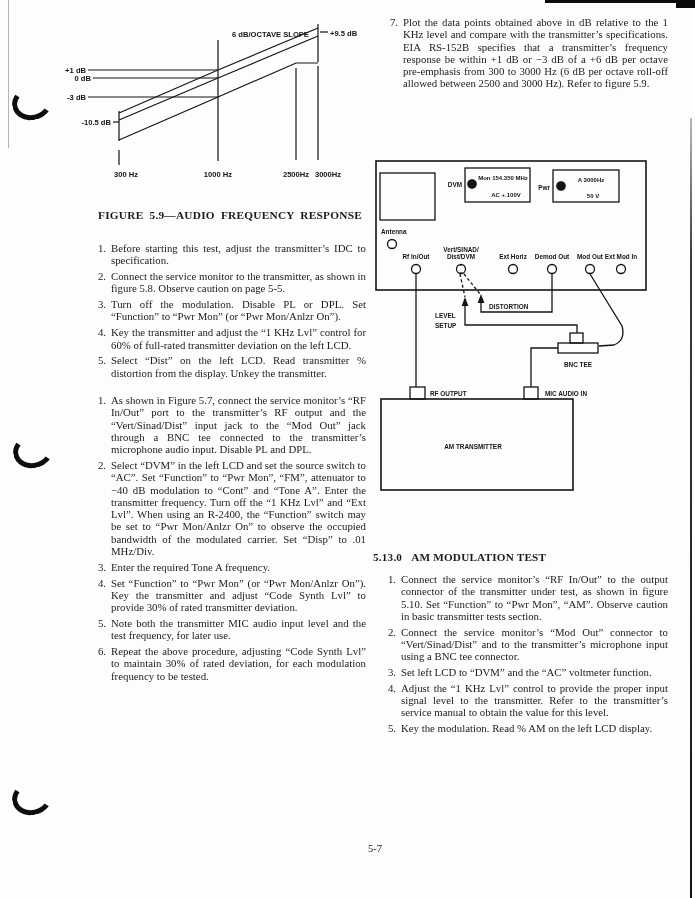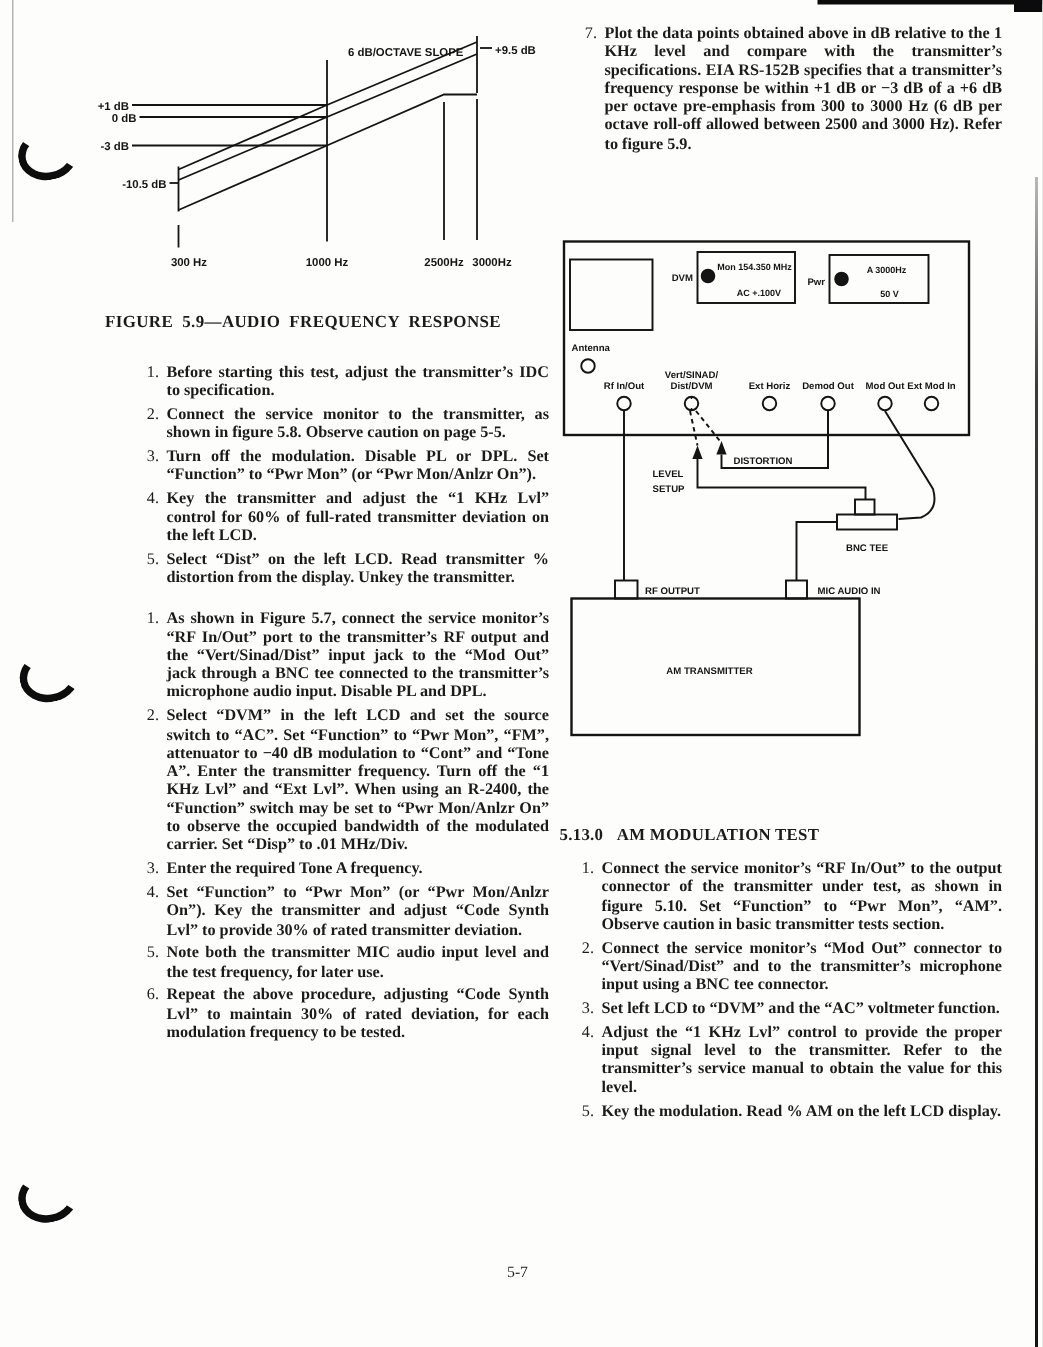--- a/index.html
+++ b/index.html
@@ -24,21 +24,21 @@
   .crescent.c2 { left:13px; top:434px; }
   .crescent.c3 { left:12px; top:781px; }
 
   
   .fig59-svg  { position:absolute; left:62px;  top:10px;  }
   .fig510-svg { position:absolute; left:373px; top:156px; }
   .fig-caption {
     position:absolute; font-weight:bold; font-size:11.3px;
     word-spacing:3px; letter-spacing:0.25px; white-space:nowrap;
   }
-  .cap59  { left:70px;  top:209px; width:292px; text-align:left; }
+  .cap59  { left:70px;  top:209px; width:292px; text-align:right; }
   .cap510 { left:383px; top:520px; text-align:left; }
 
   svg text {
     font-family:"Liberation Sans", sans-serif; font-weight:bold; fill:#141414;
   }
   .chart-label { font-size:7.6px; }
   .diag-label  { font-size:6.4px; }
   .diag-label-sm { font-size:6px; }
 
   
@@ -51,25 +51,25 @@
   .sec:first-child { margin-top:0; }
   .sec-heading {
     font-weight:bold; font-size:11.2px; line-height:13px;
     padding-left:13px; text-indent:-13px; margin:0 0 9px 0; letter-spacing:0.2px;
   }
   .sec-num { margin-right:9px; }
   .items-indent { margin-left:20px; }
   .items-indent-sm { margin-left:9px; }
   .li { display:flex; margin-bottom:3.5px; }
   .li .num { flex:none; width:11px; text-align:right; margin-right:5px; }
-  .li .txt { flex:1; text-align:justify;font-weight:bold; }
+  .li .txt { flex:1; text-align:justify; }
 
   .page-number {
     position:absolute; left:338px; top:843px; width:44px;
-    text-align:left; font-size:10.5px;
+    text-align:right; font-size:10.5px;
   }
 </style>
 </head>
 <body>
 
 <div class="page">
 
   <div class="top-line"></div>
   <div class="top-line-end"></div>
   <div class="right-line"></div>

